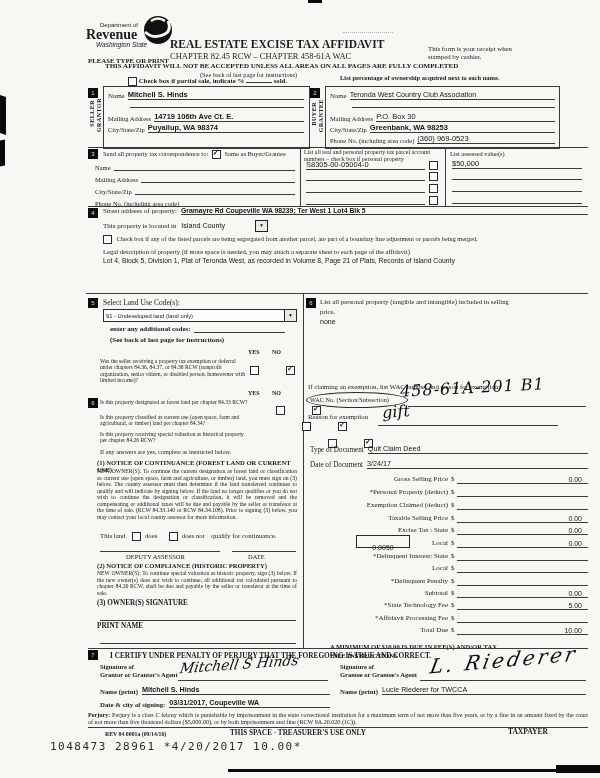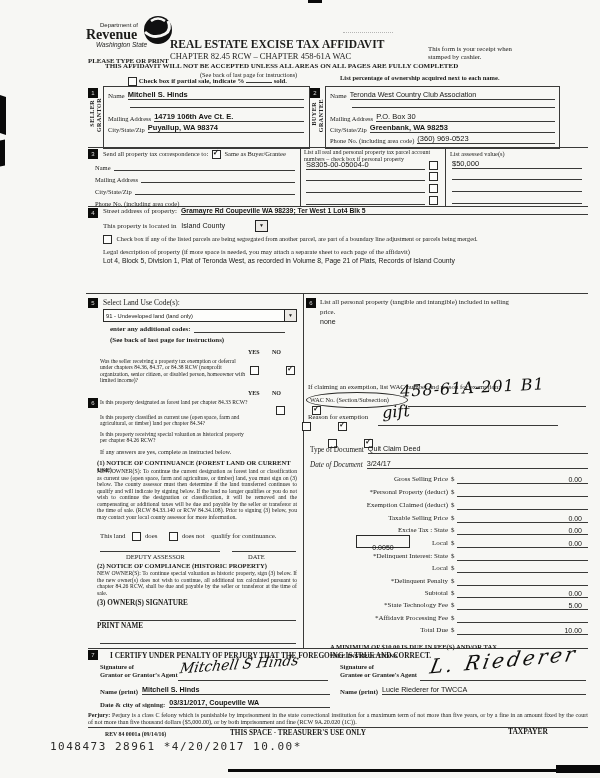--- a/index.html
+++ b/index.html
@@ -271,21 +271,21 @@
   <div class="abs serif" style="left:308px;top:413px;font-size:6.8px;">Reason for exemption</div>
   <div class="abs fline" style="left:378px;top:417px;width:180px;height:8px;"></div>
   <div class="abs hand" style="left:382px;top:402px;font-size:16px;transform:rotate(-4deg);">gift</div>
 
   
   <div class="abs" style="left:310px;top:444px;width:278px;display:flex;align-items:flex-end;">
     <span class="serif" style="font-size:7.2px;">Type of Document</span>
     <span class="fline val" style="flex:1;margin-left:4px;font-size:7.2px;">Quit Claim Deed</span>
   </div>
   <div class="abs" style="left:310px;top:459px;width:278px;display:flex;align-items:flex-end;">
-    <span class="serif" style="font-size:7.2px;font-style:italic;">Date of Document</span>
+    <span class="serif" style="font-size:7.2px;">Date of Document</span>
     <span class="fline val" style="flex:1;margin-left:4px;font-size:7.2px;">3/24/17</span>
   </div>
 
   <div class="abs money-row" style="left:310px;top:474px;width:278px;">
     <span class="serif mlab">Gross Selling Price</span>
     <span class="serif mdollar">$</span>
     <span class="mline">
         <span class="mval val">0.00</span>
       </span>
   </div>

